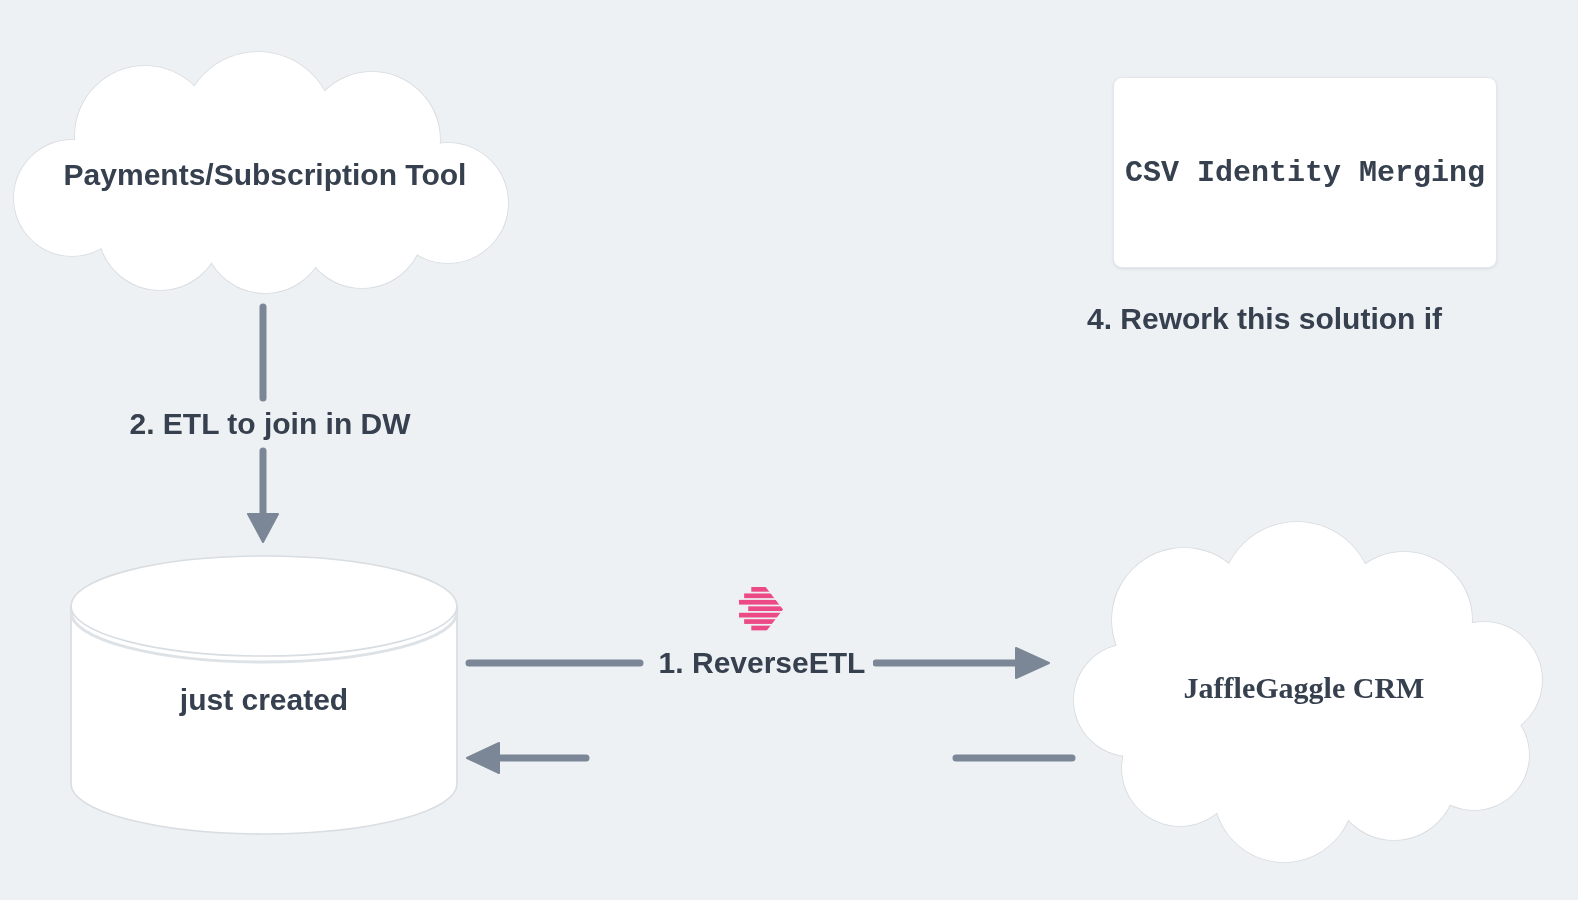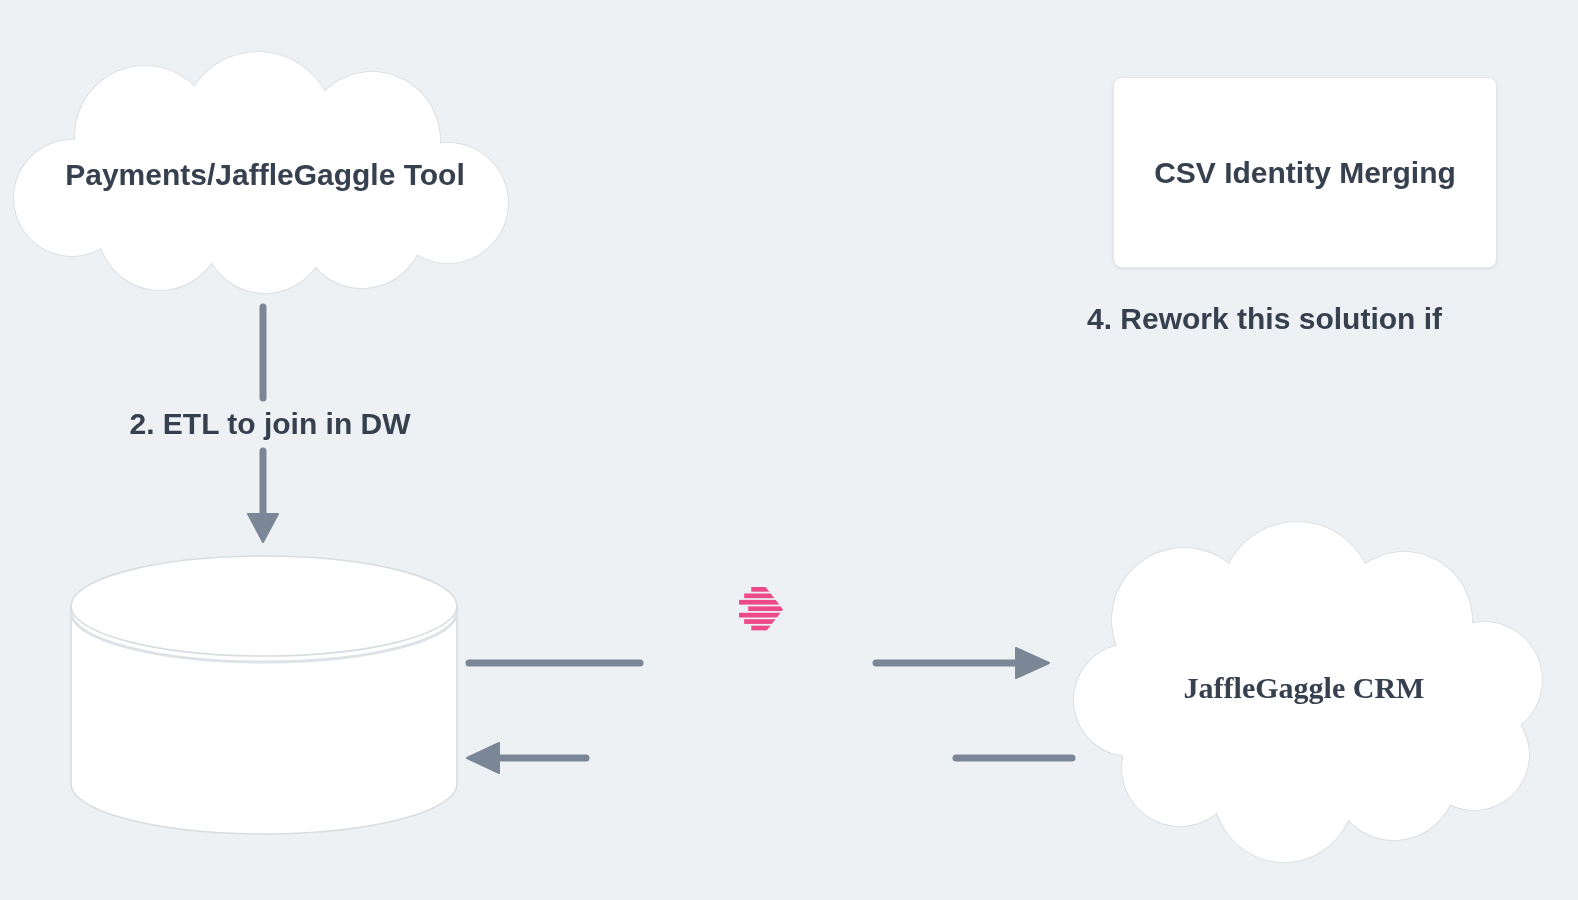--- a/index.html
+++ b/index.html
@@ -70,25 +70,25 @@
         <circle cx="150" cy="180" r="62"></circle>
         <circle cx="255" cy="183" r="62"></circle>
         <circle cx="352" cy="178" r="62"></circle>
         <ellipse cx="250" cy="132" rx="170" ry="80"></ellipse>
       </g>
     </defs>
     <use href="#cloud1" class="shape-stroked"></use>
     <use href="#cloud1" class="shape-filled"></use>
   </svg>
   <div class="label" style="left:15px;top:152px;width:500px;">
-    <span>Payments/JaffleGaggle Tool</span>
+    <span>Payments/Subscription Tool</span>
   </div>
 
   <div class="csv-box">
-    <span class="label" style="position:static;">CSV Identity Merging</span>
+    <span class="label" style="position:static;font-family:Liberation Mono, monospace;">CSV Identity Merging</span>
   </div>
 
   <div class="note" style="left:1087px;top:296px;">
     <div>4. Rework this solution if</div>
   </div>
 
   <svg style="left:0;top:0;" width="1578" height="900" viewBox="0 0 1578 900">
 
     <g>
       <line class="arrow-line" x1="263" y1="307" x2="263" y2="398"></line>
@@ -108,20 +108,21 @@
       <line class="arrow-line" x1="956" y1="758" x2="1072" y2="758"></line>
     </g>
   </svg>
 
   <svg style="left:68px;top:552px;" width="392" height="285" viewBox="0 0 392 285">
     <path class="shape-stroked" d="M3,54 L3,232 A193,50 0 0 0 389,232 L389,54 Z"></path>
     <path d="M3,60 A193,50 0 0 0 389,60" fill="none" stroke="#DDE2E7" stroke-width="3"></path>
     <ellipse class="shape-stroked" cx="196" cy="54" rx="193" ry="50"></ellipse>
   </svg>
   <div class="label" style="left:114px;top:677px;width:300px;">
+    <div>just created</div>
   </div>
 
   <svg style="left:1072px;top:520px;" width="472" height="352" viewBox="0 0 472 352">
     <defs>
       <g id="cloud2">
         <circle cx="112" cy="100" r="72"></circle>
         <circle cx="225" cy="78" r="76"></circle>
         <circle cx="332" cy="100" r="68"></circle>
         <circle cx="412" cy="160" r="58"></circle>
         <circle cx="58" cy="180" r="56"></circle>
@@ -147,17 +148,20 @@
       <rect x="13" y="0" width="31" height="4.6"></rect>
       <rect x="6" y="6.3" width="38" height="4.6"></rect>
       <rect x="1" y="12.6" width="43" height="4.6"></rect>
       <rect x="10" y="18.9" width="34" height="4.6"></rect>
       <rect x="1" y="25.2" width="43" height="4.6"></rect>
       <rect x="6" y="31.5" width="38" height="4.6"></rect>
       <rect x="13" y="37.8" width="31" height="4.6"></rect>
     </g>
   </svg>
 
+  <div class="label edge-label" style="left:613px;top:640px;width:290px;">
+    <span>1. ReverseETL</span>
+  </div>
   <div class="label edge-label" style="left:66px;top:401px;width:400px;">
     <span>2. ETL to join in DW</span>
   </div>
 
 </div>
 
 </body></html>

